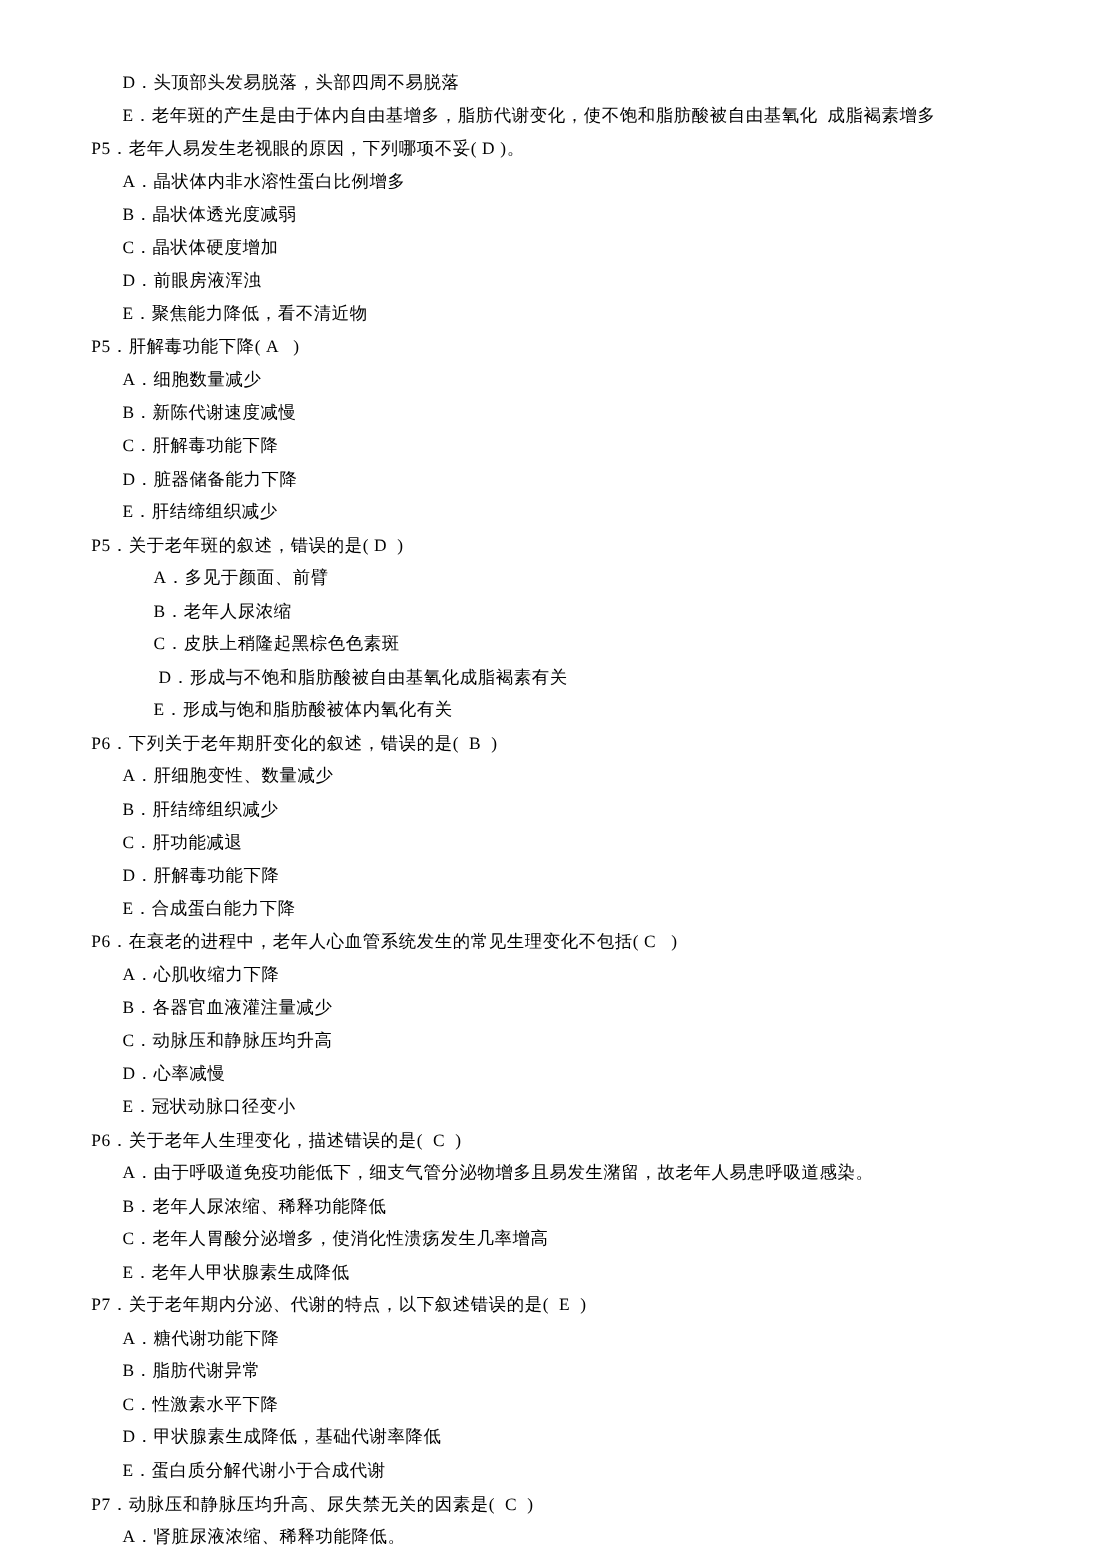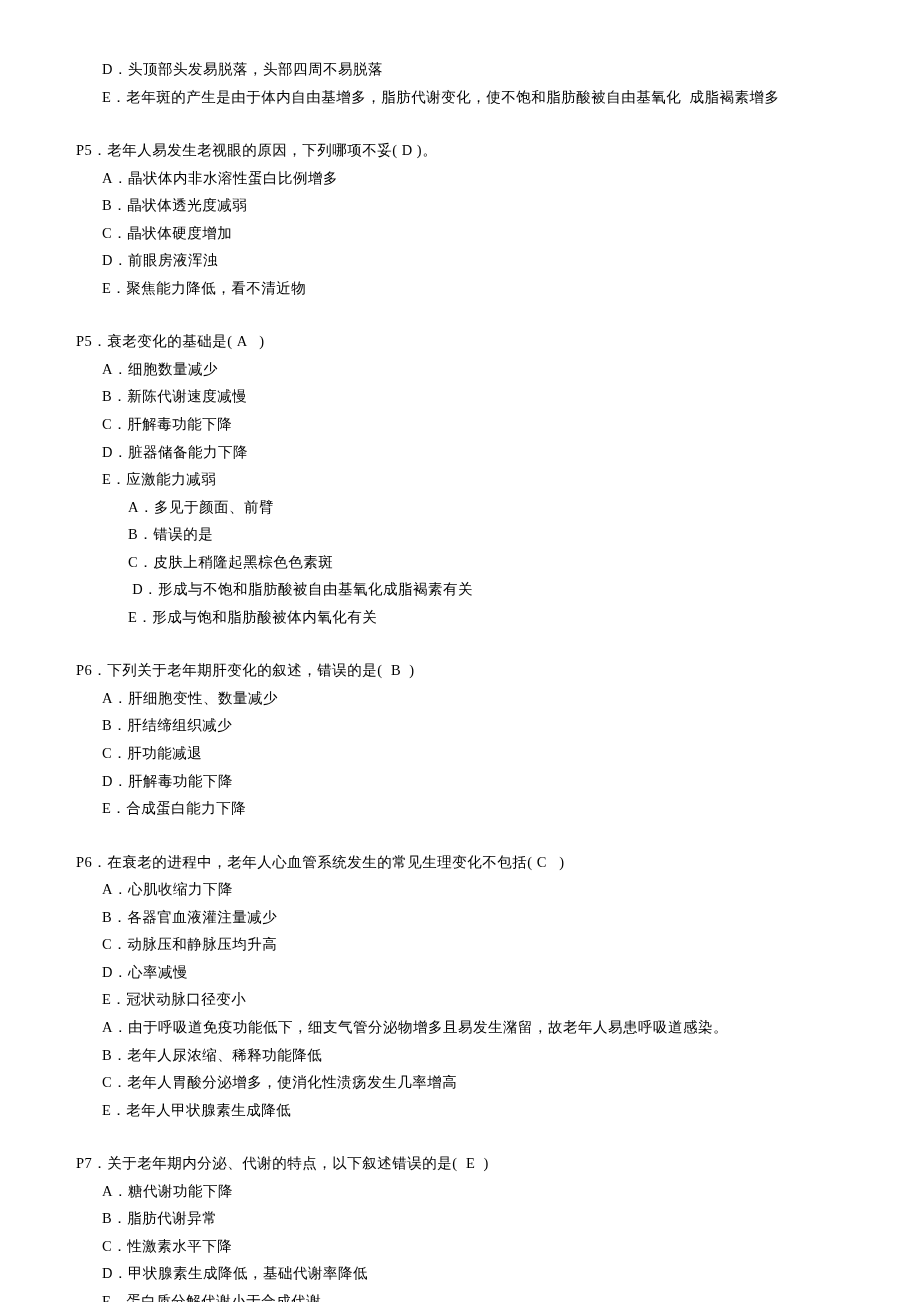--- a/index.html
+++ b/index.html
@@ -12,60 +12,62 @@
     line-height: 1.9;
     width: 920px;
   }
   .page {
     padding: 56px 70px 30px 70px;
   }
   .line {
     white-space: pre;
     letter-spacing: 0.5px;
   }
-  .q-line { padding-left: 6px; margin-top: 26px; }
+  .q-line { padding-left: 6px; }
   .opt { padding-left: 32px; }
   .opt-indent { padding-left: 58px; }
 </style>
 </head>
 <body>
 
 <div class="page">
   <div id="content">
       <div class="line opt">D．头顶部头发易脱落，头部四周不易脱落</div>
       <div class="line opt">E．老年斑的产生是由于体内自由基增多，脂肪代谢变化，使不饱和脂肪酸被自由基氧化  成脂褐素增多</div>
       <div class="line q-line">P5．老年人易发生老视眼的原因，下列哪项不妥( D )。</div>
       <div class="line opt">A．晶状体内非水溶性蛋白比例增多</div>
       <div class="line opt">B．晶状体透光度减弱</div>
       <div class="line opt">C．晶状体硬度增加</div>
       <div class="line opt">D．前眼房液浑浊</div>
       <div class="line opt">E．聚焦能力降低，看不清近物</div>
-      <div class="line q-line">P5．衰老变化的基础是( A   )</div>
+      <div class="line q-line">P5．肝解毒功能下降( A   )</div>
       <div class="line opt">A．细胞数量减少</div>
       <div class="line opt">B．新陈代谢速度减慢</div>
       <div class="line opt">C．肝解毒功能下降</div>
       <div class="line opt">D．脏器储备能力下降</div>
-      <div class="line opt">E．应激能力减弱</div>
+      <div class="line opt">E．肝结缔组织减少</div>
+      <div class="line q-line">P5．关于老年斑的叙述，错误的是( D  )</div>
       <div class="line opt-indent">A．多见于颜面、前臂</div>
-      <div class="line opt-indent">B．错误的是</div>
+      <div class="line opt-indent">B．老年人尿浓缩</div>
       <div class="line opt-indent">C．皮肤上稍隆起黑棕色色素斑</div>
       <div class="line opt-indent"> D．形成与不饱和脂肪酸被自由基氧化成脂褐素有关</div>
       <div class="line opt-indent">E．形成与饱和脂肪酸被体内氧化有关</div>
       <div class="line q-line">P6．下列关于老年期肝变化的叙述，错误的是(  B  )</div>
       <div class="line opt">A．肝细胞变性、数量减少</div>
       <div class="line opt">B．肝结缔组织减少</div>
       <div class="line opt">C．肝功能减退</div>
       <div class="line opt">D．肝解毒功能下降</div>
       <div class="line opt">E．合成蛋白能力下降</div>
       <div class="line q-line">P6．在衰老的进程中，老年人心血管系统发生的常见生理变化不包括( C   )</div>
       <div class="line opt">A．心肌收缩力下降</div>
       <div class="line opt">B．各器官血液灌注量减少</div>
       <div class="line opt">C．动脉压和静脉压均升高</div>
       <div class="line opt">D．心率减慢</div>
       <div class="line opt">E．冠状动脉口径变小</div>
+      <div class="line q-line">P6．关于老年人生理变化，描述错误的是(  C  )</div>
       <div class="line opt">A．由于呼吸道免疫功能低下，细支气管分泌物增多且易发生潴留，故老年人易患呼吸道感染。</div>
       <div class="line opt">B．老年人尿浓缩、稀释功能降低</div>
       <div class="line opt">C．老年人胃酸分泌增多，使消化性溃疡发生几率增高</div>
       <div class="line opt">E．老年人甲状腺素生成降低</div>
       <div class="line q-line">P7．关于老年期内分泌、代谢的特点，以下叙述错误的是(  E  )</div>
       <div class="line opt">A．糖代谢功能下降</div>
       <div class="line opt">B．脂肪代谢异常</div>
       <div class="line opt">C．性激素水平下降</div>
       <div class="line opt">D．甲状腺素生成降低，基础代谢率降低</div>
       <div class="line opt">E．蛋白质分解代谢小于合成代谢</div>

